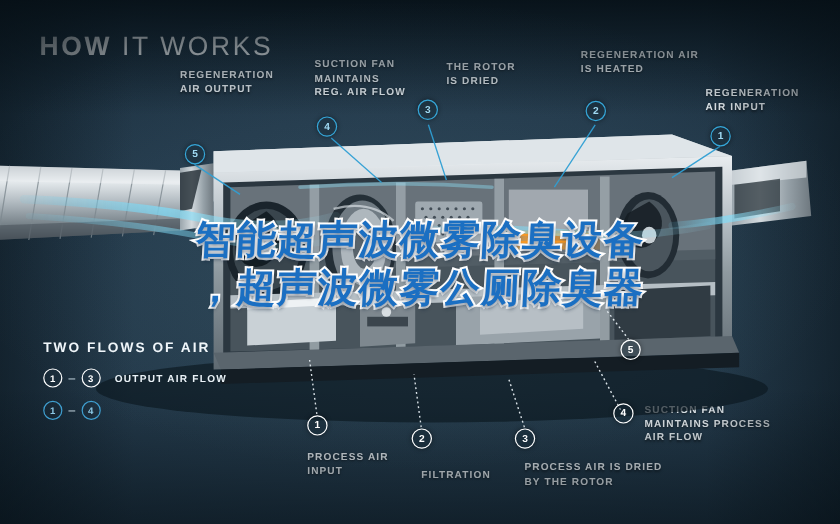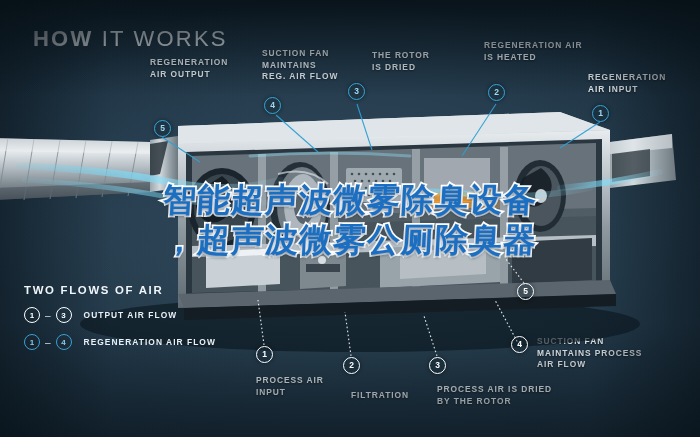--- a/index.html
+++ b/index.html
@@ -39,21 +39,21 @@
   .num.c{border:1.3px solid #35a7d9;color:#9fd9f2;
     background:rgba(18,36,48,.35);box-shadow:0 0 4px rgba(0,0,0,.45);}
 
   
   svg.leads{position:absolute;inset:0;width:700px;height:437px;z-index:4;pointer-events:none;}
 
   
   #machine{position:absolute;left:0;top:96px;width:700px;height:260px;z-index:2;}
 
   
-  #legend{position:absolute;left:24px;top:284px;z-index:7;}
+  #legend{position:absolute;left:36px;top:284px;z-index:7;}
   #legend .lt{font-size:11.4px;font-weight:600;letter-spacing:1.7px;color:#f0f6fa;margin-bottom:11px;}
   .lrow{display:flex;align-items:center;margin-bottom:11px;}
   .lc{width:16px;height:16px;border-radius:50%;display:flex;align-items:center;
       justify-content:center;font-size:8px;font-weight:700;}
   .lc.w{border:1.2px solid #fff;color:#fff;}
   .lc.c{border:1.2px solid #3f9fd0;color:#8cc9e6;}
   .dash{margin:0 5px;font-size:10px;color:#cfe0ea;}
   .lbl{margin-left:12px;font-size:8.4px;font-weight:700;letter-spacing:1.05px;color:#e9f1f6;}
 
   
@@ -328,21 +328,20 @@
       <span class="lc w">1</span>
       <span class="dash">–</span>
       <span class="lc w">3</span>
       <span class="lbl">OUTPUT AIR FLOW</span>
     </div>
 
     <div class="lrow">
       <span class="lc c">1</span>
       <span class="dash">–</span>
       <span class="lc c">4</span>
-      <span class="lbl">REGENERATION AIR FLOW</span>
     </div>
   </div>
 
   <div id="cn">
     <div>智能超声波微雾除臭设备</div>
     <div>，超声波微雾公厕除臭器</div>
   </div>
 
   <div class="vig"></div>
 </div>

